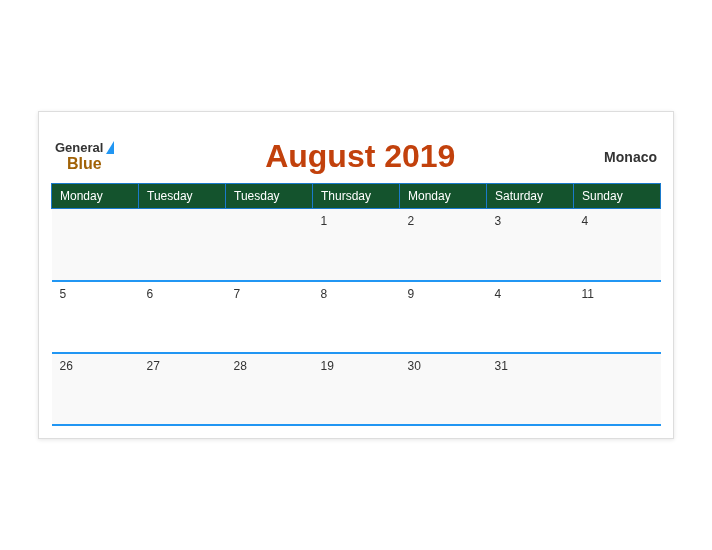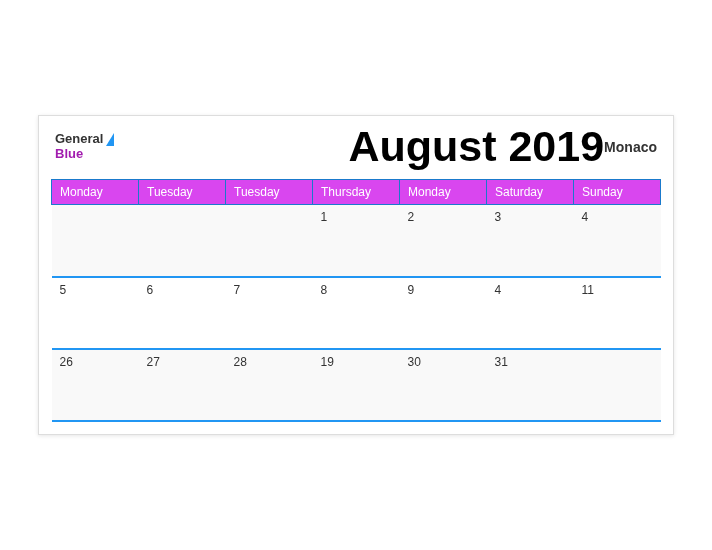--- a/index.html
+++ b/index.html
@@ -9,53 +9,53 @@
       width: 712px;
       height: 550px;
       overflow: hidden;
       display: flex;
       align-items: center;
       justify-content: center;
     }
     .calendar-wrapper {
       width: 636px;
       background: #fff;
-      padding: 6px 12px 12px;
+      padding: 26px 12px 12px;
       border: 1px solid #ddd;
       box-shadow: 0 1px 4px rgba(0,0,0,0.1);
     }
     .calendar-header {
       display: flex;
       align-items: center;
       justify-content: space-between;
       margin-bottom: 8px;
       padding: 0 4px;
     }
     .logo-area {
       display: flex;
       align-items: center;
     }
     .calendar-title {
-      font-size: 43px;
+      font-size: 32px;
       font-weight: bold;
-      color: #000000;
-      text-align: right;
+      color: #c2410c;
+      text-align: center;
       flex: 1;
     }
     .calendar-region {
       font-size: 14px;
       color: #333;
       font-weight: bold;
     }
     .calendar-grid {
       width: 100%;
       border-collapse: collapse;
     }
     .calendar-grid thead tr {
-      background-color: #d946ef;
+      background-color: #14532d;
     }
     .calendar-grid thead th {
       color: #fff;
       font-size: 12px;
       font-weight: normal;
       text-align: left;
       padding: 5px 8px;
       border: 1px solid #1a7acc;
     }
     .calendar-grid tbody td {
@@ -90,21 +90,21 @@
 <body>
 
 <div class="calendar-wrapper">
   <div class="calendar-header">
     <div class="logo-area">
     <div style="display:flex; flex-direction:column; align-items:flex-start; line-height:1.1;">
       <div style="display:flex; align-items:center;">
         <span style="font-size:13px; font-weight:bold; color:#333;">General</span>
         <span style="display:inline-block; width:0; height:0; border-left:8px solid transparent; border-right:0px solid transparent; border-bottom:13px solid #2196F3; margin: 0 2px 0 3px;"></span>
       </div>
-      <span style="font-size:13px; font-weight:bold; color:#a21caf;">Blue</span>
+      <span style="font-size:16px; font-weight:bold; color:#a16207;margin-left:12px;">Blue</span>
     </div>
   </div>
     <div class="calendar-title">August 2019</div>
     <div class="calendar-region">Monaco</div>
   </div>
 
   <table class="calendar-grid">
     <thead>
       <tr>
         <th>Monday</th>

